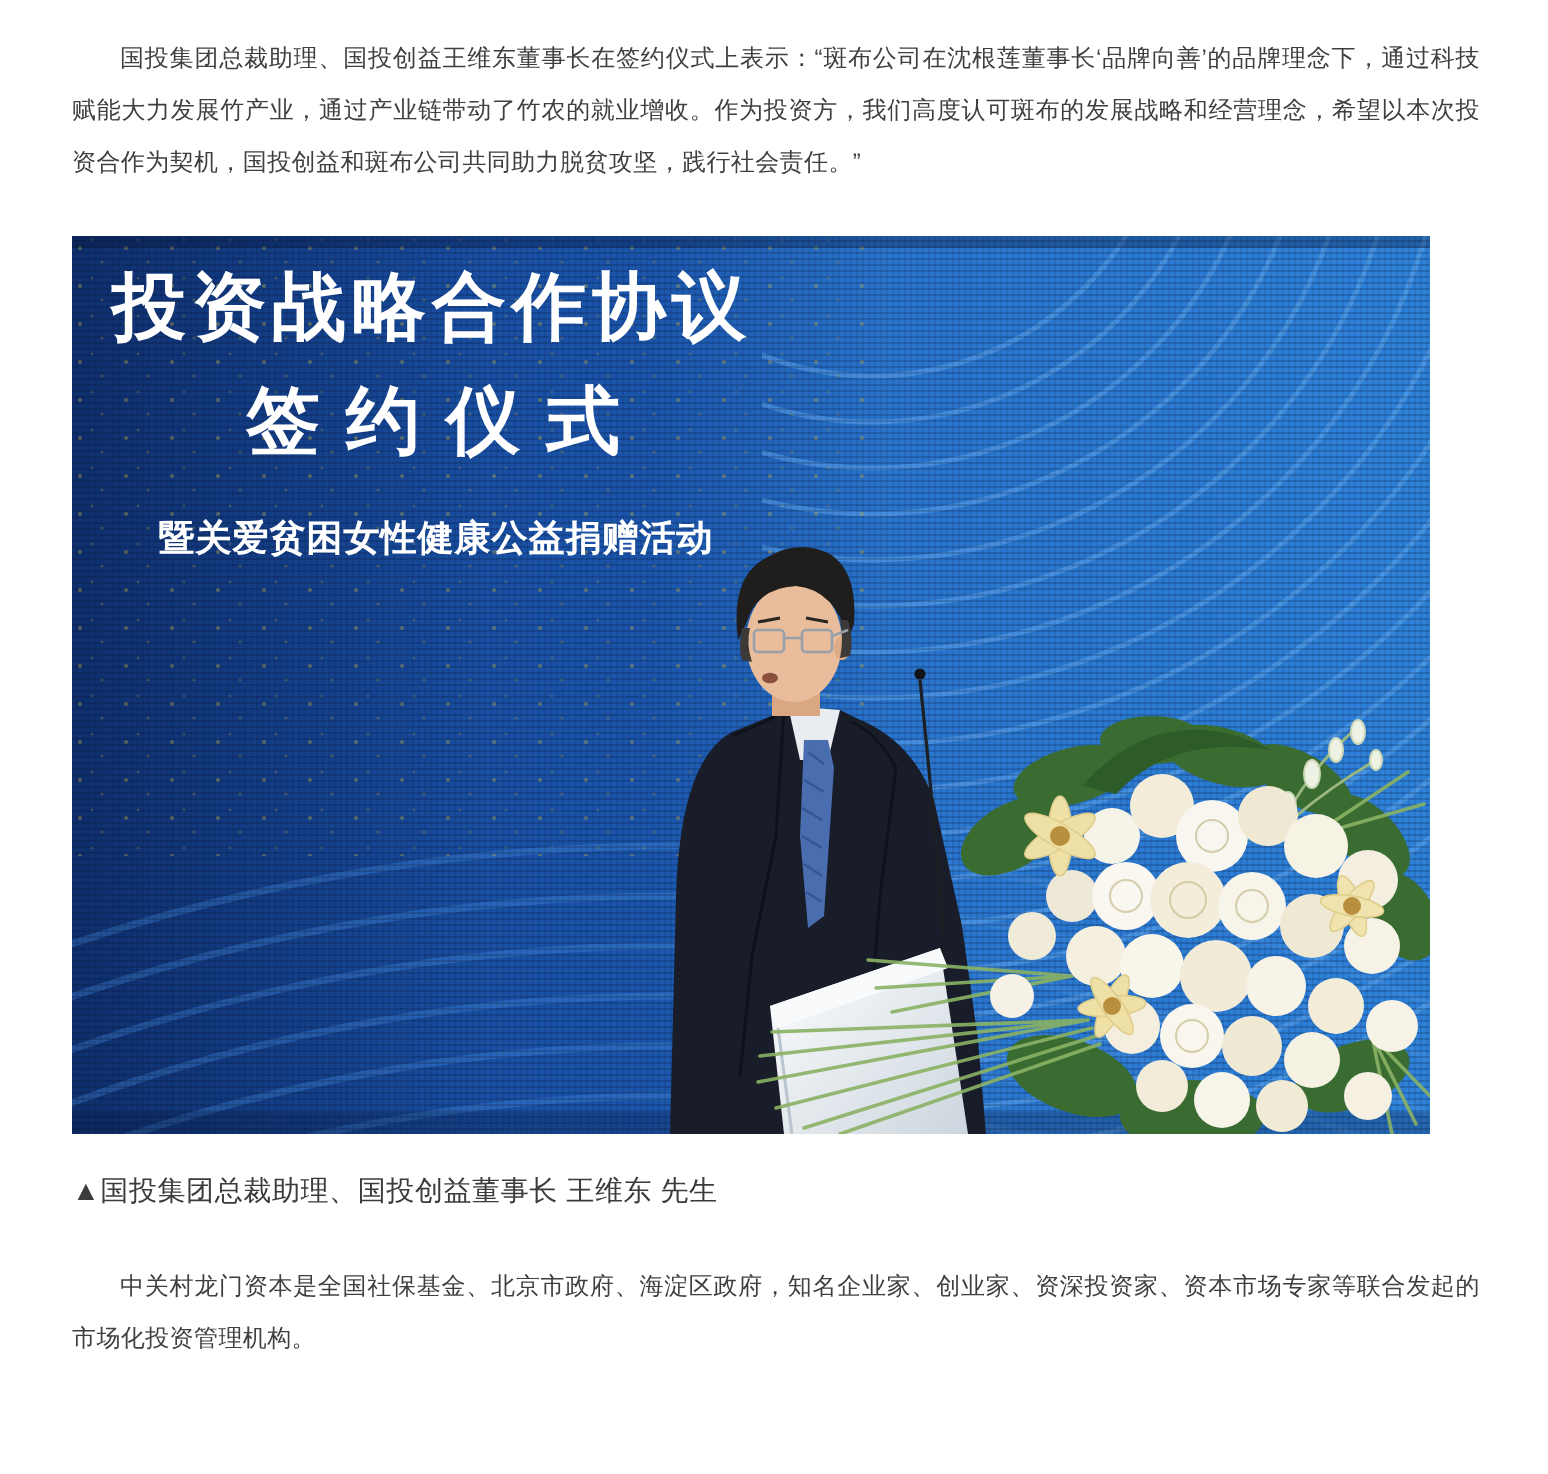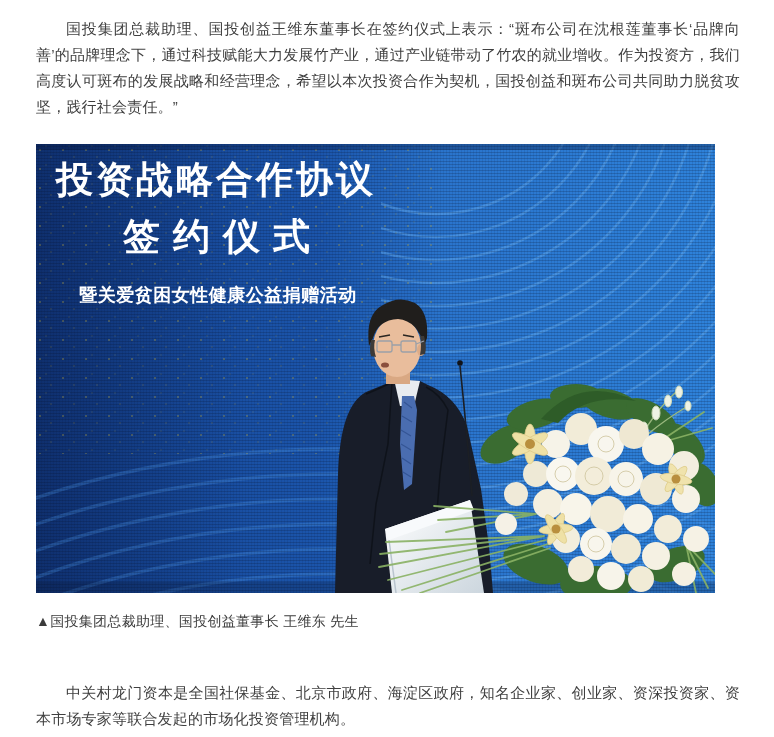--- a/index.html
+++ b/index.html
@@ -9,29 +9,29 @@
     margin:0;
     background:#ffffff;
     overflow:hidden;
     font-family:"Liberation Sans","DejaVu Sans",sans-serif;
     color:#3f3f3f;
   }
   .content{padding:0 34px 0 36px;}
   p.body-para{
     width:704px;
     margin:0;
-    font-size:15px;
+    font-size:12px;
     line-height:26px;
     text-align:justify;
     text-indent:2em;
     color:#3f3f3f;
     letter-spacing:0.2px;
   }
   p.para-quote{margin-top:16px;}
-  p.para-info{margin-top:50px;}
+  p.para-info{margin-top:26px;}
   figure.photo-figure{
     margin:24px 0 0 0;
     width:679px;height:449px;
     padding:0;line-height:0;
   }
   figcaption.photo-caption{
     display:block;
     width:704px;
     margin-top:20px;
     font-size:14px;

